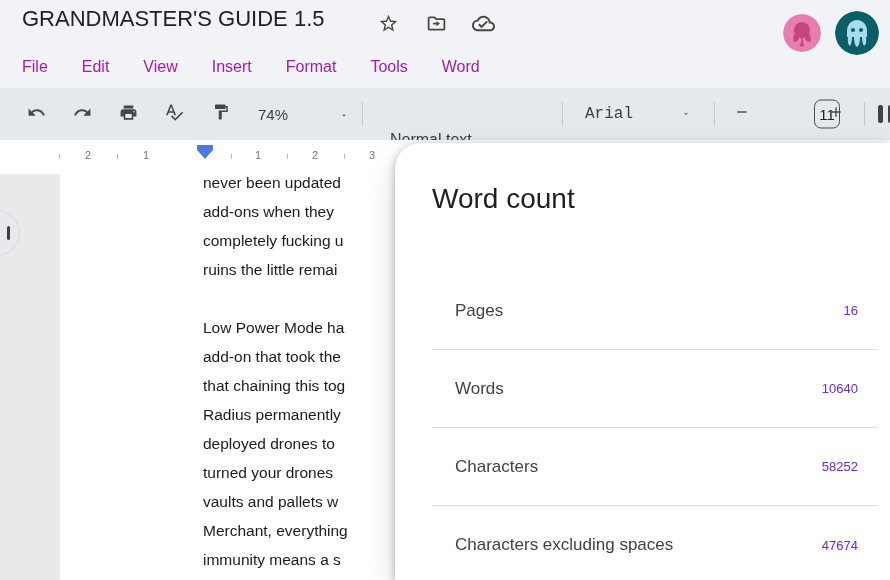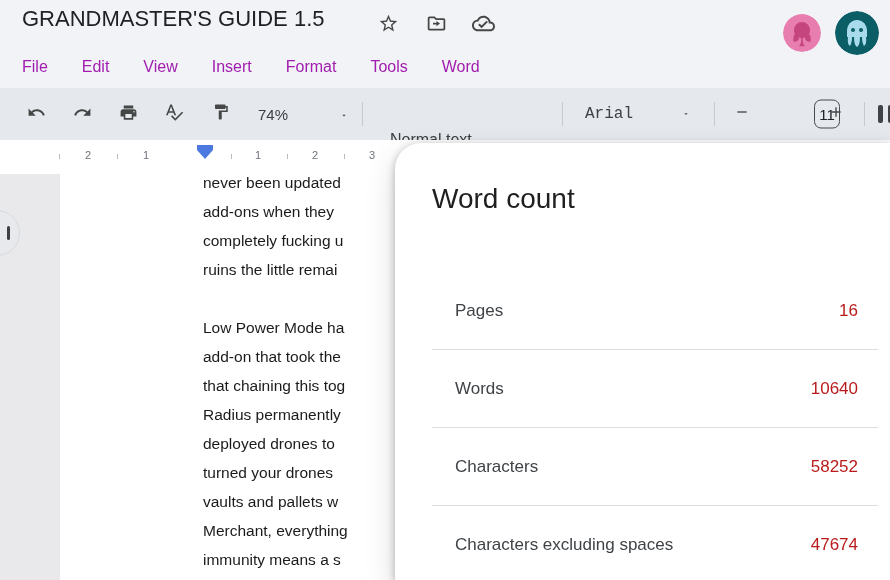--- a/index.html
+++ b/index.html
@@ -66,21 +66,21 @@
 
   
   .wc-dialog { position:absolute; left:395px; top:143px; width:495px; height:437px; background:#fff;
     border-top-left-radius:26px; box-shadow:0 2px 8px rgba(0,0,0,.28), 0 12px 32px rgba(0,0,0,.14); z-index:10; }
   .wc-title { position:absolute; left:37px; top:40px; font-size:28px; color:#1f1f1f; }
   .wc-rows { position:absolute; left:37px; right:12px; top:129px; }
   .wc-row { height:78px; display:flex; align-items:center; justify-content:space-between;
     padding:0 20px 0 23px; border-bottom:1px solid #dcdee1; }
   .wc-row:last-child { border-bottom:none; }
   .wc-label { font-size:17px; color:#3f4347; }
-  .wc-value { font-size:17px; color:#b91c1c;text-align:right; }
+  .wc-value { font-size:13px; color:#6d28d9;text-align:right; }
 </style>
 </head>
 <body>
 
 <div class="screen">
 
   <div class="titlebar">
     <div class="doc-title">GRANDMASTER'S GUIDE 1.5</div>
 
     <div class="tb-icon-btn btn-star">

